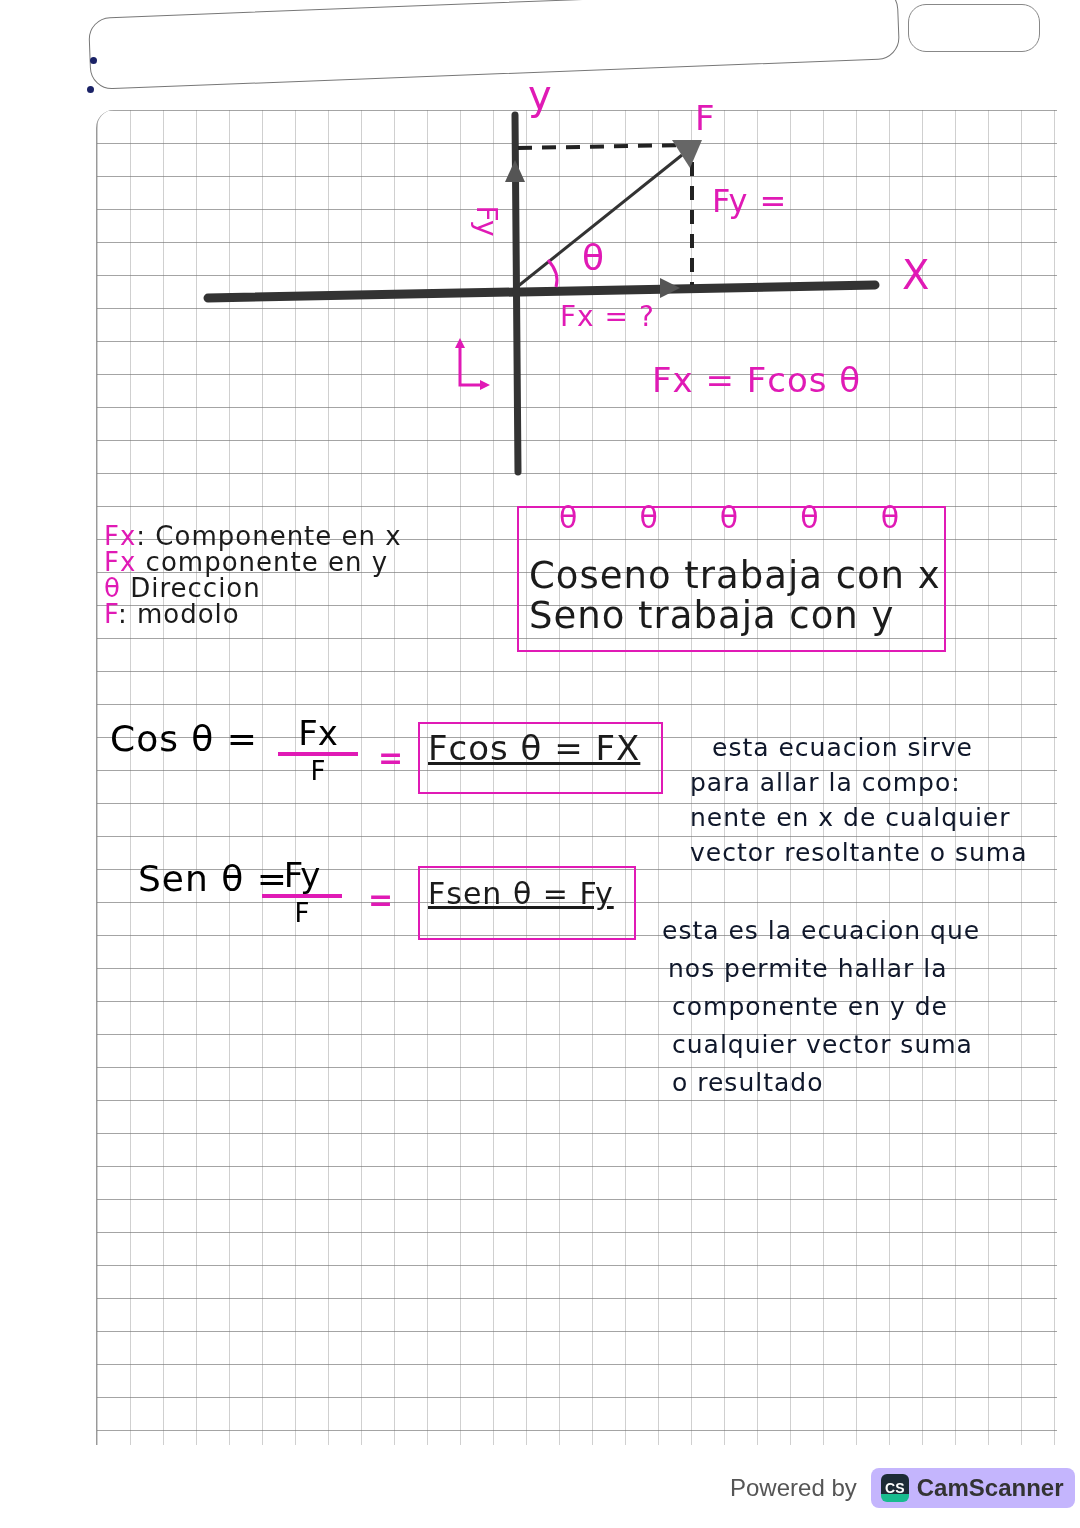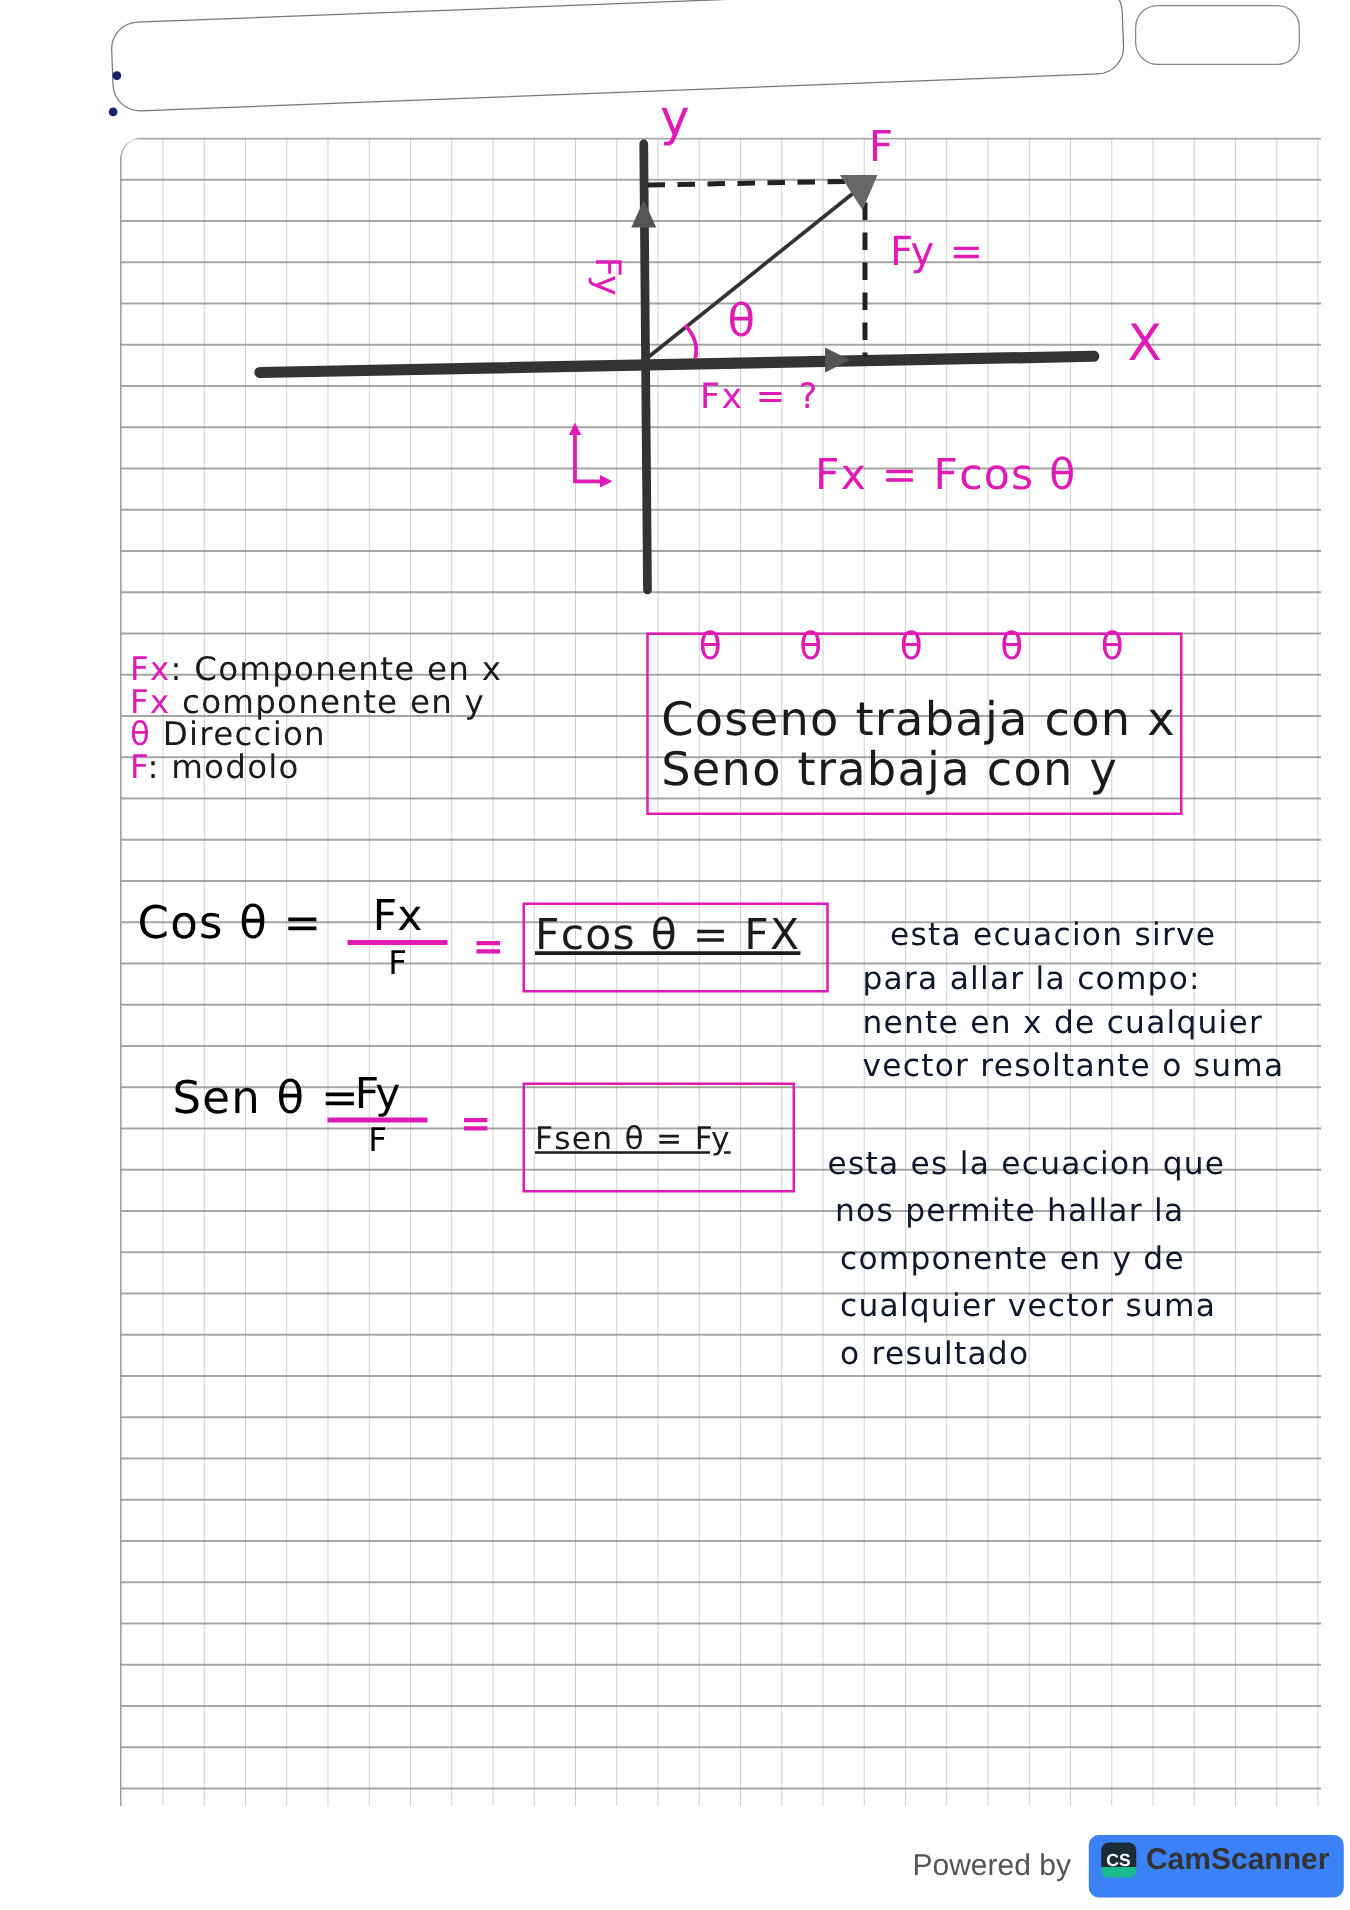--- a/index.html
+++ b/index.html
@@ -143,23 +143,23 @@
     }
     .powered {
       font-family: "Liberation Sans", sans-serif;
       font-size: 24px;
       color: #555;
     }
     .cs-badge {
       display: flex;
       align-items: center;
       gap: 8px;
-      background: #3b82f6;
+      background: #c4b5fd;
       border-radius: 8px;
-      padding: 6px 12px 16px 10px;
+      padding: 6px 12px 6px 10px;
     }
     .cs-logo {
       width: 28px; height: 28px;
       border-radius: 6px;
       background: linear-gradient(to bottom, #1d2b36 70%, #19bc8f 70%);
       color: #fff;
       font-family: "Liberation Sans", sans-serif;
       font-weight: bold;
       font-size: 14px;
       display: flex; align-items: center; justify-content: center;
@@ -252,21 +252,21 @@
   <span class="pink-eq" style="left:378px;top:740px;">=</span>
   <div class="boxed" style="left:418px;top:722px;width:245px;height:72px;">Fcos θ = FX</div>
 
   <span class="eq-row" style="left:110px;top:858px;margin-left:28px;">Sen θ =</span>
   <div class="frac" style="left:262px;top:858px;width:80px;">
     <div class="num">Fy</div>
     <div class="bar"></div>
     <div class="den">F</div>
   </div>
   <span class="pink-eq" style="left:368px;top:882px;">=</span>
-  <div class="boxed" style="left:418px;top:866px;width:218px;height:88px;padding-top:28px;font-size:25px;">Fsen θ = Fy</div>
+  <div class="boxed" style="left:418px;top:866px;width:218px;height:74px;padding-top:8px;font-size:30px;">Fsen θ = Fy</div>
 
   <div class="note" style="left:690px;top:730px;">
     <div style="padding-left:22px;">esta  ecuacion sirve</div>
     <div>para allar  la compo:</div>
     <div>nente  en  x  de cualquier</div>
     <div>vector  resoltante o suma</div>
   </div>
 
   <div class="note" style="left:662px;top:912px;line-height:38px;">
     <div>esta  es  la  ecuacion que</div>

